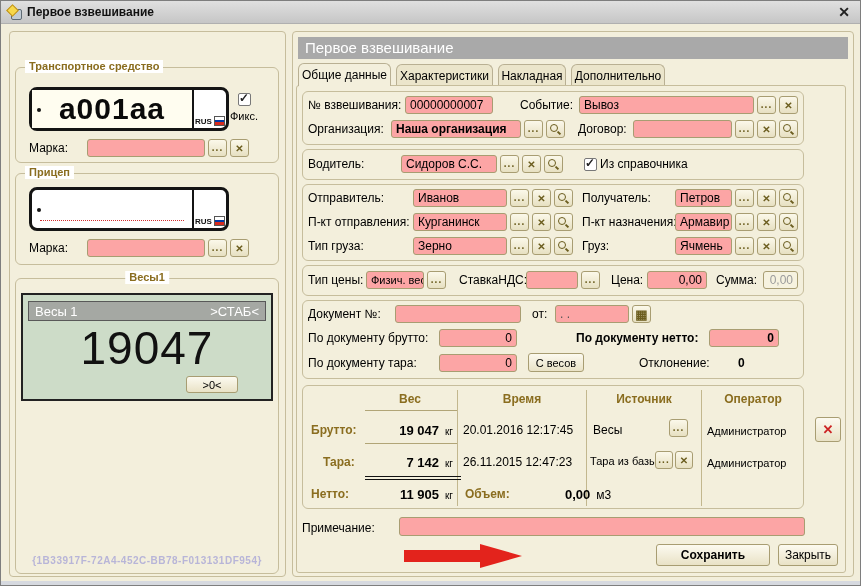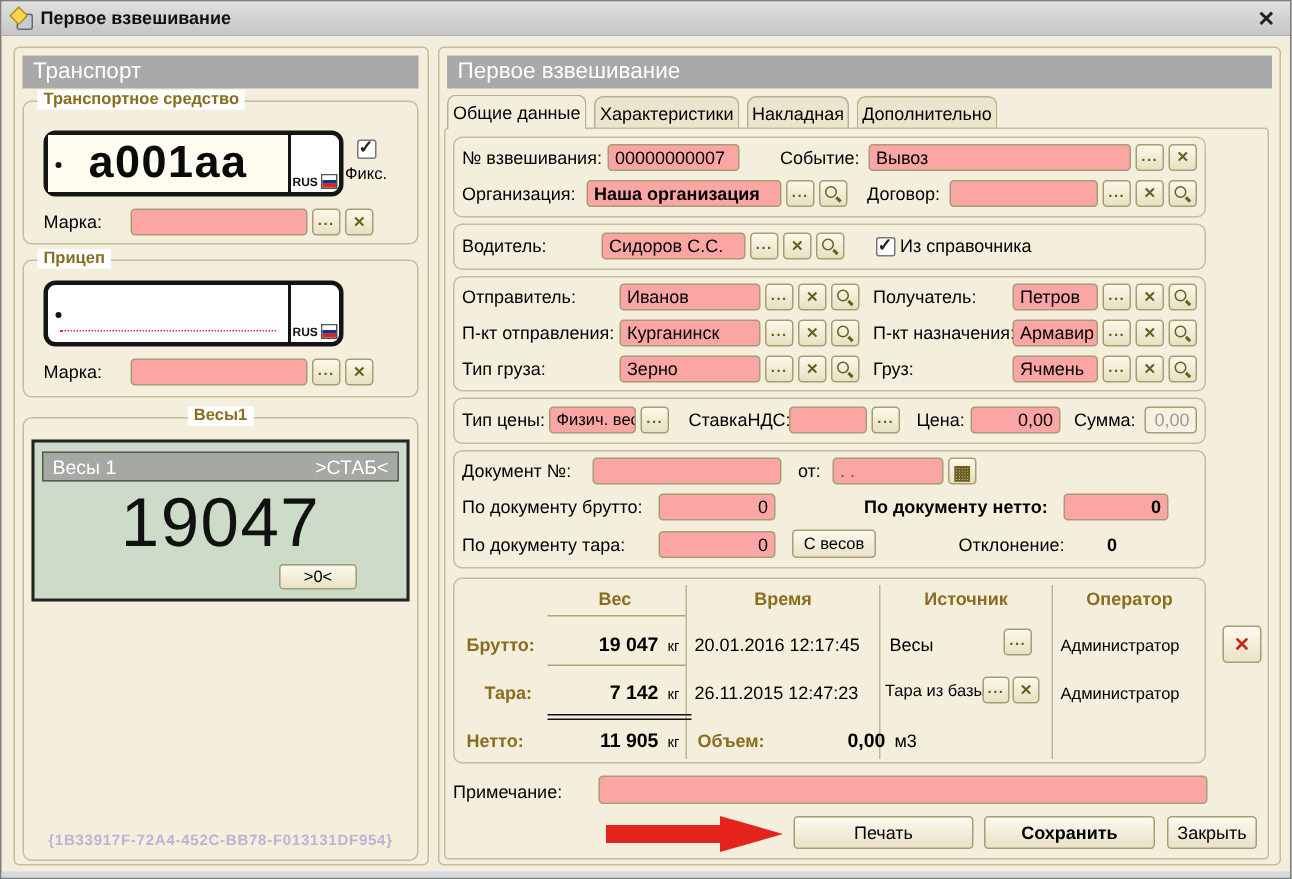--- a/index.html
+++ b/index.html
@@ -63,21 +63,20 @@
   <div class="titlebar">
     <span class="app-icon">
         <span class="base"></span>
         <span class="diamond"></span>
       </span>
     <span class="title-text">Первое взвешивание</span>
     <span class="close-x">✕</span>
   </div>
 
   <div class="panel" style="left:8px;top:30px;width:277px;height:546px;"></div>
-  <div class="barhead" style="left:14px;top:36px;width:264px;">Транспорт</div>
 
   <div class="grp" style="left:14px;top:66px;width:264px;height:96px;"></div>
   <span class="legend" style="left:24px;top:59px;">Транспортное средство</span>
   <div class="plate" style="left:28px;top:86px;width:200px;height:44px;">
     <div class="plate-main" style="background:#fffdf0;">
       <span class="bolt" style="left:5px;top:18px;"></span>
       <span>а001аа</span>
     </div>
     <div class="plate-right">
       <span class="bolt" style="right:4px;top:18px;"></span>
@@ -366,18 +365,17 @@
   </div>
   <div class="btn" style="position:absolute;left:814px;top:416px;width:26px;height:25px;z-index:2;">
       <span class="redx">✕</span>
     </div>
 
   <span class="lbl" style="position:absolute;left:301px;top:520px;z-index:2;">Примечание:</span>
   <span class="inp" style="position:absolute;left:398px;top:516px;width:406px;height:19px;z-index:2;"></span>
 
   <div class="arrow-shaft" style="left:403px;top:549px;width:76px;height:12px;z-index:4;"></div>
   <div class="arrow-head" style="left:479px;top:543px;z-index:4;"></div>
-  <div class="btn" style="position:absolute;left:528px;top:543px;width:120px;height:22px;z-index:2;">Печать</div>
   <div class="btn" style="position:absolute;left:655px;top:543px;width:114px;height:22px;font-weight:bold;z-index:2;">Сохранить</div>
   <div class="btn" style="position:absolute;left:777px;top:543px;width:60px;height:22px;z-index:2;">Закрыть</div>
 
   <div style="position:absolute;left:0;right:0;bottom:0;height:4px;background:#d6d9df;"></div>
 </div>
 
 </body></html>

